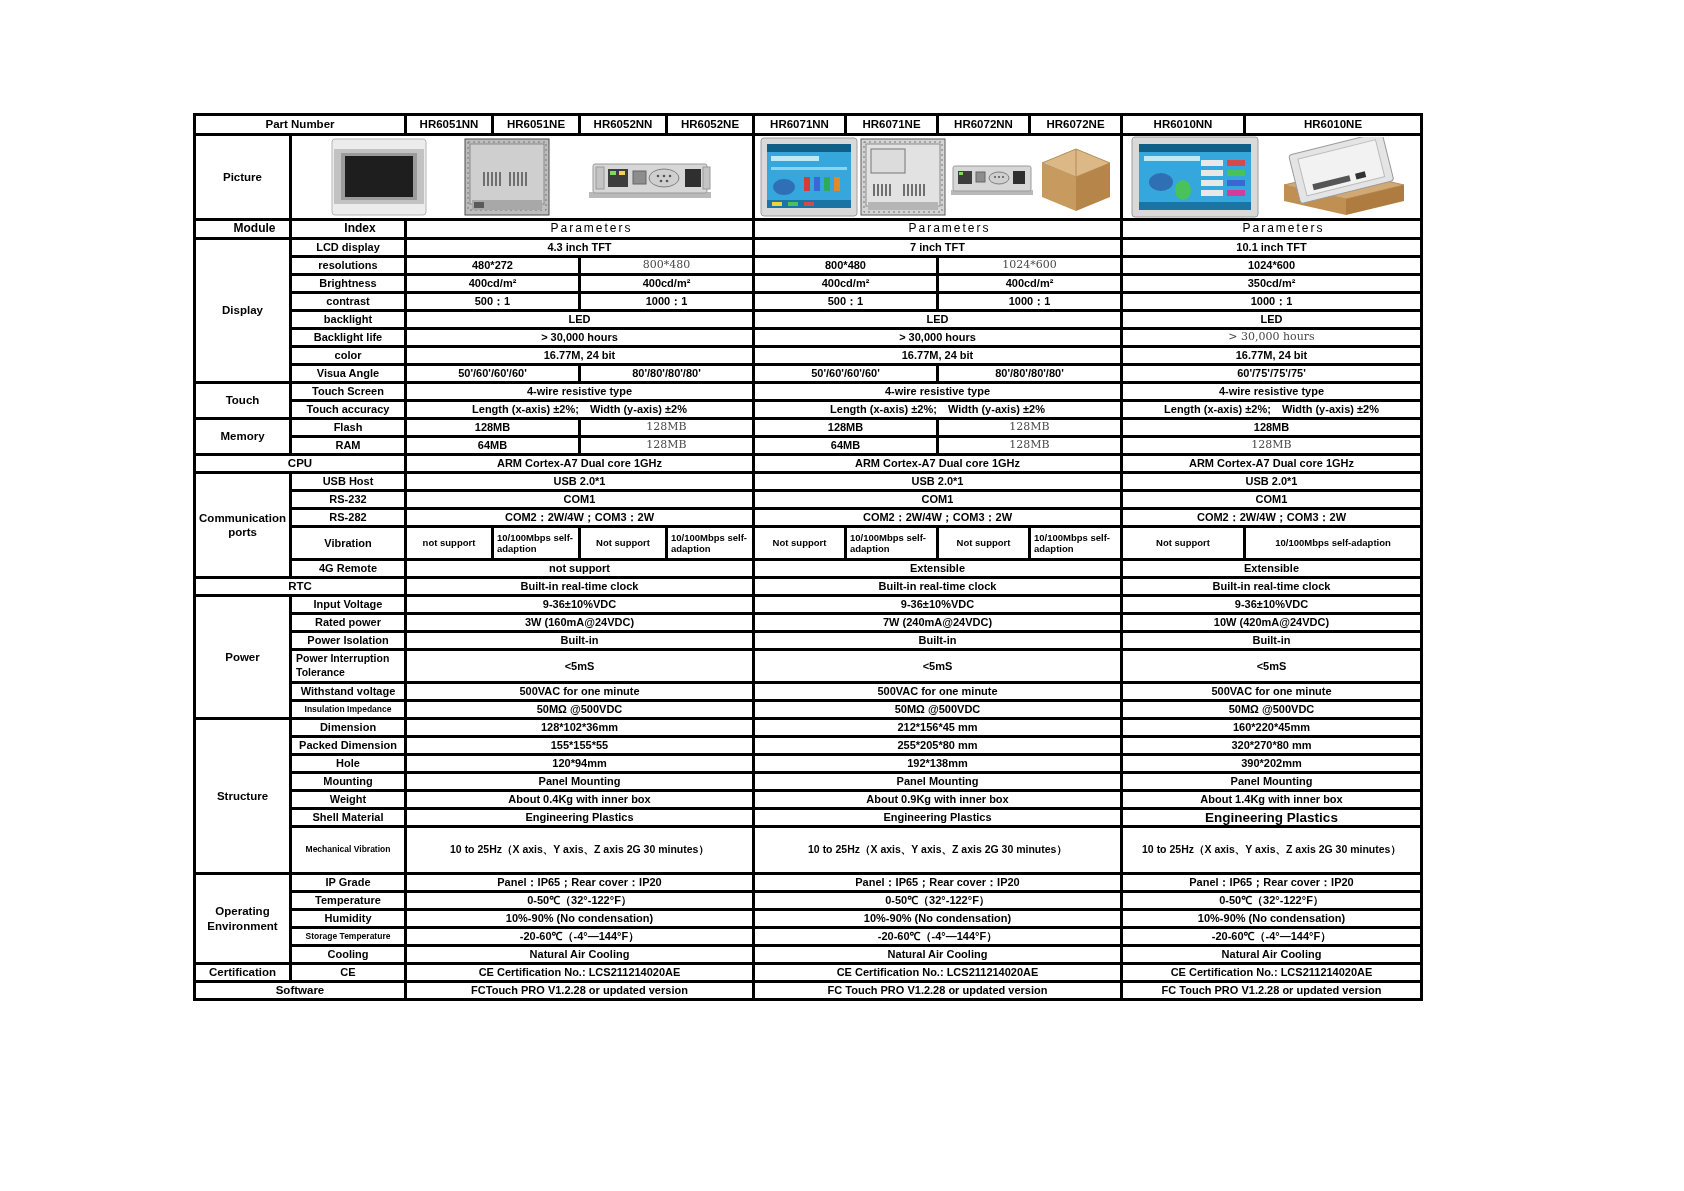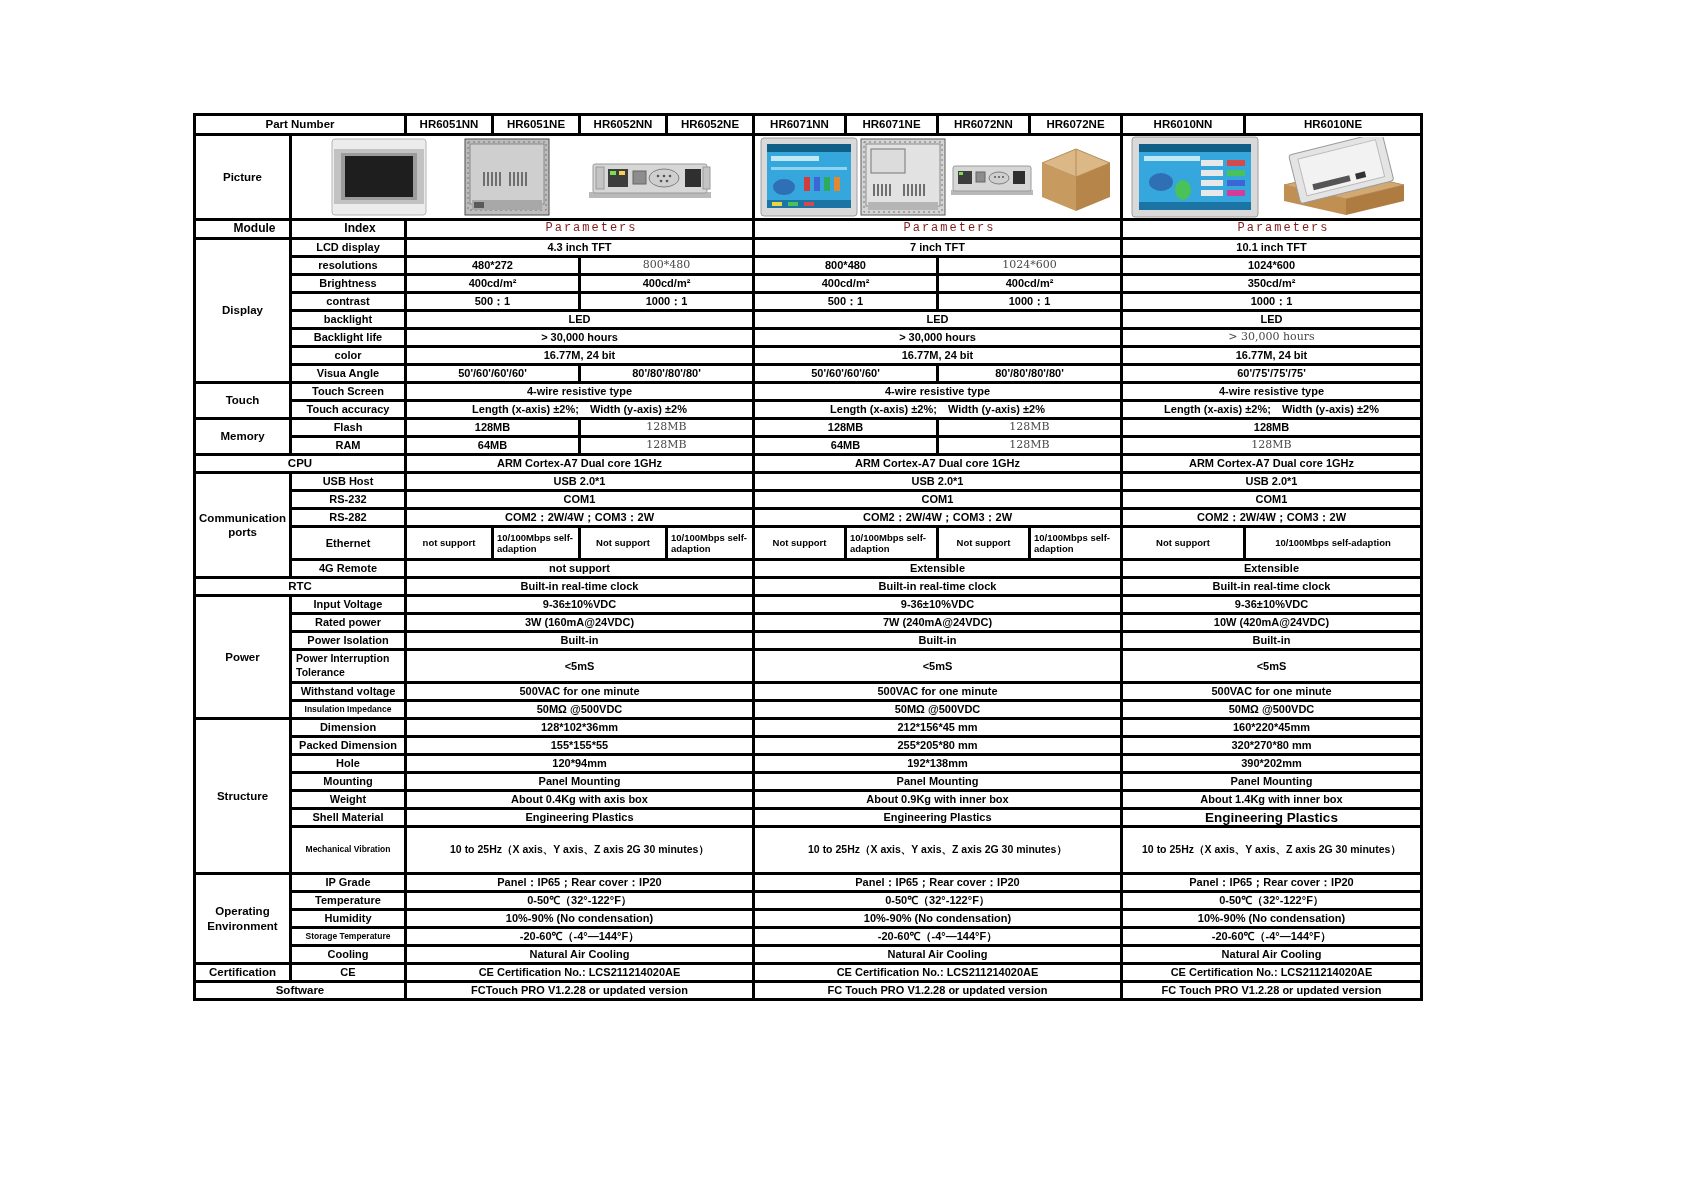--- a/index.html
+++ b/index.html
@@ -9,21 +9,21 @@
   table{border-collapse:separate;border-spacing:3px;background:#000;}
   td{background:#fff;vertical-align:middle;text-align:center;color:#000;
      font:bold 11px "Liberation Sans",sans-serif;padding:0 2px;height:15px;line-height:1.12;}
   tr.r-hdr td{height:17px;font-size:11.5px;}
   tr.r-pic td{height:78px;}
   tr.r-mod td{height:16px;font-size:12px;padding-left:26px;}
   td.module{font-size:11.5px;line-height:1.25;}
   td.small-label{font-size:8.5px;font-weight:bold;}
   td.left-label{text-align:left;font-size:10.5px;line-height:1.3;padding-left:4px;}
   td.light{font-family:"DejaVu Serif",serif;font-weight:400;color:#4a4a4a;}
-  td.params{font-family:Liberation Mono, monospace;font-weight:400;color:#7f1d1d;
+  td.params{font-family:Liberation Sans, sans-serif;font-weight:400;color:#000000;
             letter-spacing:2px;font-size:12.5px;}
   td.eth{font-size:9.5px;line-height:1.2;}
   td.eth-wrap{text-align:left;padding-left:3px;}
   td.big{font-size:13.5px;}
   td.mech-val{font-size:10.5px;}
   tr.r-eth td{height:30px;}
   tr.r-pit td{height:30px;}
   tr.r-mech td{height:44px;}
   .photos{display:flex;justify-content:space-evenly;align-items:center;width:100%;}
   .photo{display:inline-block;line-height:0;}
@@ -314,21 +314,21 @@
             <td colspan="4">COM1</td>
             <td colspan="2">COM1</td>
           </tr>
           <tr>
             <td class="label">RS-282</td>
             <td colspan="4">COM2：2W/4W；COM3：2W</td>
             <td colspan="4">COM2：2W/4W；COM3：2W</td>
             <td colspan="2">COM2：2W/4W；COM3：2W</td>
           </tr>
           <tr class="r-eth">
-            <td class="label">Ethernet</td>
+            <td class="label">Vibration</td>
             <td colspan="1" class="eth">not support</td>
             <td colspan="1" class="eth eth-wrap">10/100Mbps self-adaption</td>
             <td colspan="1" class="eth">Not support</td>
             <td colspan="1" class="eth eth-wrap">10/100Mbps self-adaption</td>
             <td colspan="1" class="eth">Not support</td>
             <td colspan="1" class="eth eth-wrap">10/100Mbps self-adaption</td>
             <td colspan="1" class="eth">Not support</td>
             <td colspan="1" class="eth eth-wrap">10/100Mbps self-adaption</td>
             <td colspan="1" class="eth">Not support</td>
             <td colspan="1" class="eth">10/100Mbps self-adaption</td>
@@ -402,21 +402,21 @@
             <td colspan="2">390*202mm</td>
           </tr>
           <tr>
             <td class="label">Mounting</td>
             <td colspan="4">Panel Mounting</td>
             <td colspan="4">Panel Mounting</td>
             <td colspan="2">Panel Mounting</td>
           </tr>
           <tr>
             <td class="label">Weight</td>
-            <td colspan="4">About 0.4Kg with axis box</td>
+            <td colspan="4">About 0.4Kg with inner box</td>
             <td colspan="4">About 0.9Kg with inner box</td>
             <td colspan="2">About 1.4Kg with inner box</td>
           </tr>
           <tr>
             <td class="label">Shell Material</td>
             <td colspan="4">Engineering Plastics</td>
             <td colspan="4">Engineering Plastics</td>
             <td colspan="2" class="big">Engineering Plastics</td>
           </tr>
           <tr class="r-mech">

